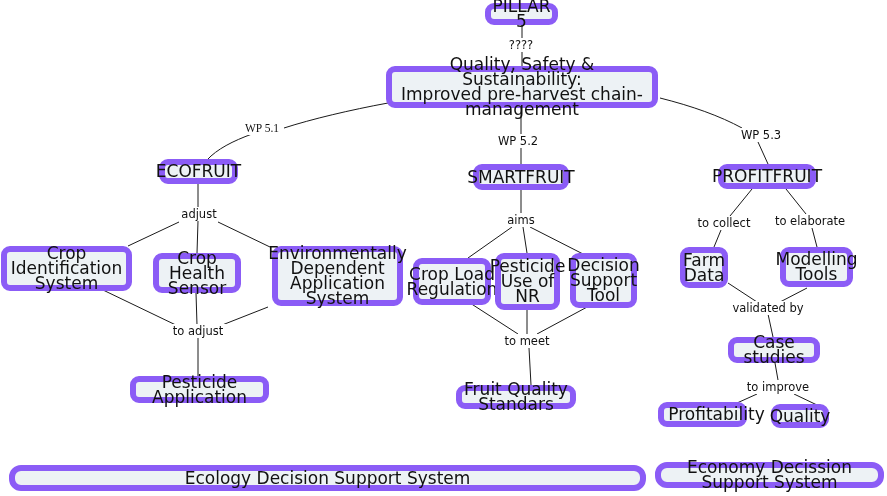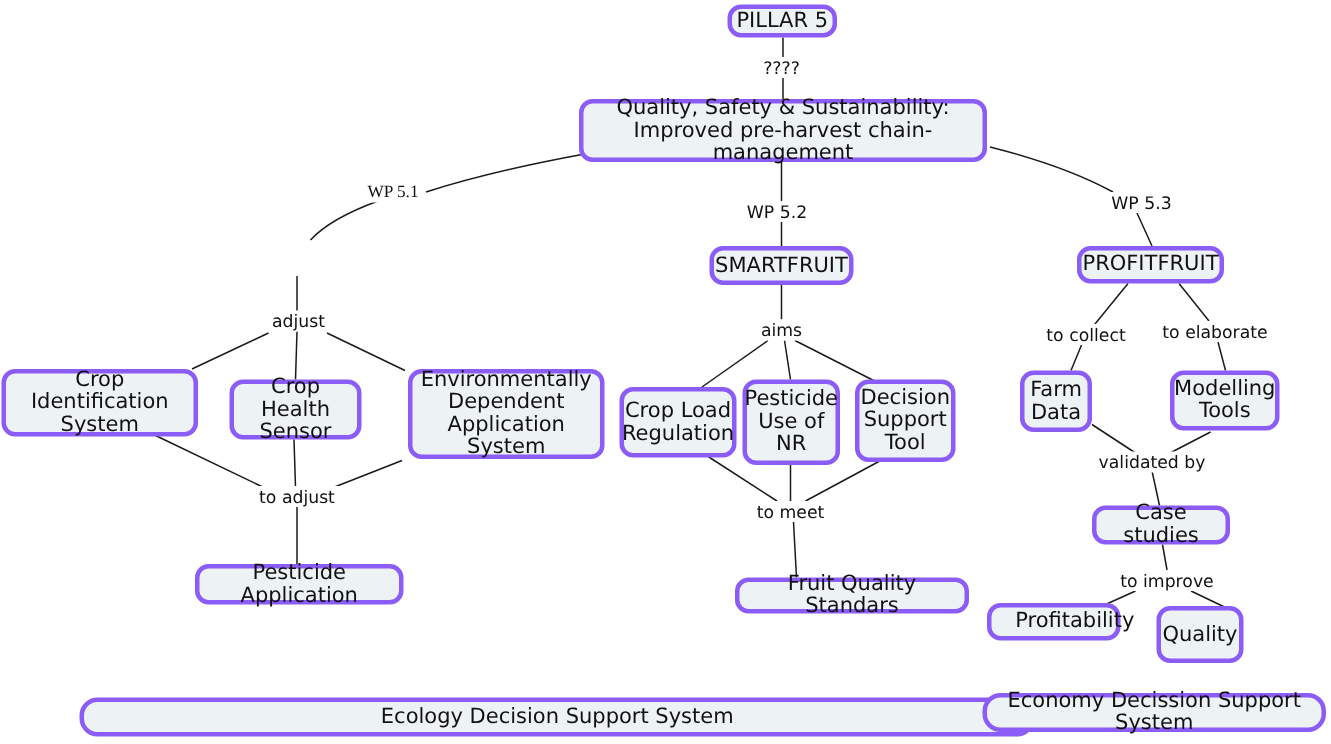--- a/index.html
+++ b/index.html
@@ -4,23 +4,23 @@
 <style>
   html,body{margin:0;padding:0;background:#fff;}
   #canvas{
     position:relative;width:887px;height:496px;background:#ffffff;
     font-family:"DejaVu Sans","Liberation Sans",sans-serif;color:#111111;
     overflow:hidden;
   }
   #wires{position:absolute;left:0;top:0;width:887px;height:496px;}
   .node{
     position:absolute;box-sizing:border-box;
-    background:#edf2f5;border:3px solid #8b5cf6;border-radius:9px;
+    background:#edf2f5;border:6px solid #8b5cf6;border-radius:9px;
     display:flex;align-items:center;justify-content:center;text-align:center;
-    font-size:14px;line-height:15px;white-space:pre-line;color:#111111;
+    font-size:17px;line-height:15px;white-space:pre-line;color:#111111;
   }
   .bar{border-radius:12px;}
   .link-label{
     position:absolute;transform:translate(-50%,-50%);
     background:#ffffff;padding:0 3px;font-size:11.5px;line-height:14px;
     white-space:nowrap;color:#111111;text-align:center;
   }
 </style>
 </head>
 <body>
@@ -71,20 +71,21 @@
     <line x1="775" y1="363" x2="778" y2="380"></line>
     <line x1="757" y1="394" x2="737" y2="403"></line>
     <line x1="794" y1="394" x2="817" y2="405"></line>
   </svg>
 
   <div class="node" style="left:485px;top:3px;width:73px;height:22px;">PILLAR 5</div>
 
   <div class="node" style="left:386px;top:66px;width:272px;height:42px;">Quality, Safety &amp; Sustainability:
 Improved pre-harvest chain-management</div>
 
+  <div class="node" style="left:159px;top:159px;width:79px;height:25px;">ECOFRUIT</div>
 
   <div class="node" style="left:473px;top:164px;width:96px;height:26px;">SMARTFRUIT</div>
 
   <div class="node" style="left:718px;top:164px;width:98px;height:25px;">PROFITFRUIT</div>
 
   <div class="node" style="left:1px;top:246px;width:131px;height:45px;">Crop Identification
 System</div>
 
   <div class="node" style="left:153px;top:253px;width:88px;height:40px;">Crop Health
 Sensor</div>
@@ -99,35 +100,35 @@
 Regulation</div>
 
   <div class="node" style="left:495px;top:253px;width:65px;height:57px;">Pesticide
 Use of
 NR</div>
 
   <div class="node" style="left:570px;top:253px;width:67px;height:55px;">Decision
 Support
 Tool</div>
 
-  <div class="node" style="left:456px;top:385px;width:156px;height:24px;margin-left:34px;">Fruit Quality Standars</div>
+  <div class="node" style="left:456px;top:385px;width:120px;height:24px;">Fruit Quality Standars</div>
 
   <div class="node" style="left:680px;top:247px;width:48px;height:41px;">Farm
 Data</div>
 
   <div class="node" style="left:780px;top:247px;width:73px;height:40px;">Modelling
 Tools</div>
 
   <div class="node" style="left:728px;top:337px;width:92px;height:26px;">Case studies</div>
 
   <div class="node" style="left:658px;top:402px;width:89px;height:25px;padding-left:28px;">Profitability</div>
 
-  <div class="node" style="left:771px;top:404px;width:58px;height:38px;">Quality</div>
+  <div class="node" style="left:771px;top:404px;width:58px;height:24px;">Quality</div>
 
-  <div class="node bar" style="left:9px;top:465px;width:637px;height:26px;margin-left:44px;">Ecology Decision Support System</div>
+  <div class="node bar" style="left:9px;top:465px;width:637px;height:26px;">Ecology Decision Support System</div>
 
   <div class="node bar" style="left:655px;top:462px;width:229px;height:26px;">Economy Decission Support System</div>
 
   <div class="link-label" style="left:521px;top:45px;">????</div>
   <div class="link-label" style="left:262px;top:128px;font-family:Liberation Serif, serif;">WP 5.1</div>
   <div class="link-label" style="left:518px;top:141px;">WP 5.2</div>
   <div class="link-label" style="left:761px;top:135px;">WP 5.3</div>
   <div class="link-label" style="left:199px;top:214px;">adjust</div>
   <div class="link-label" style="left:198px;top:331px;">to adjust</div>
   <div class="link-label" style="left:521px;top:220px;">aims</div>

